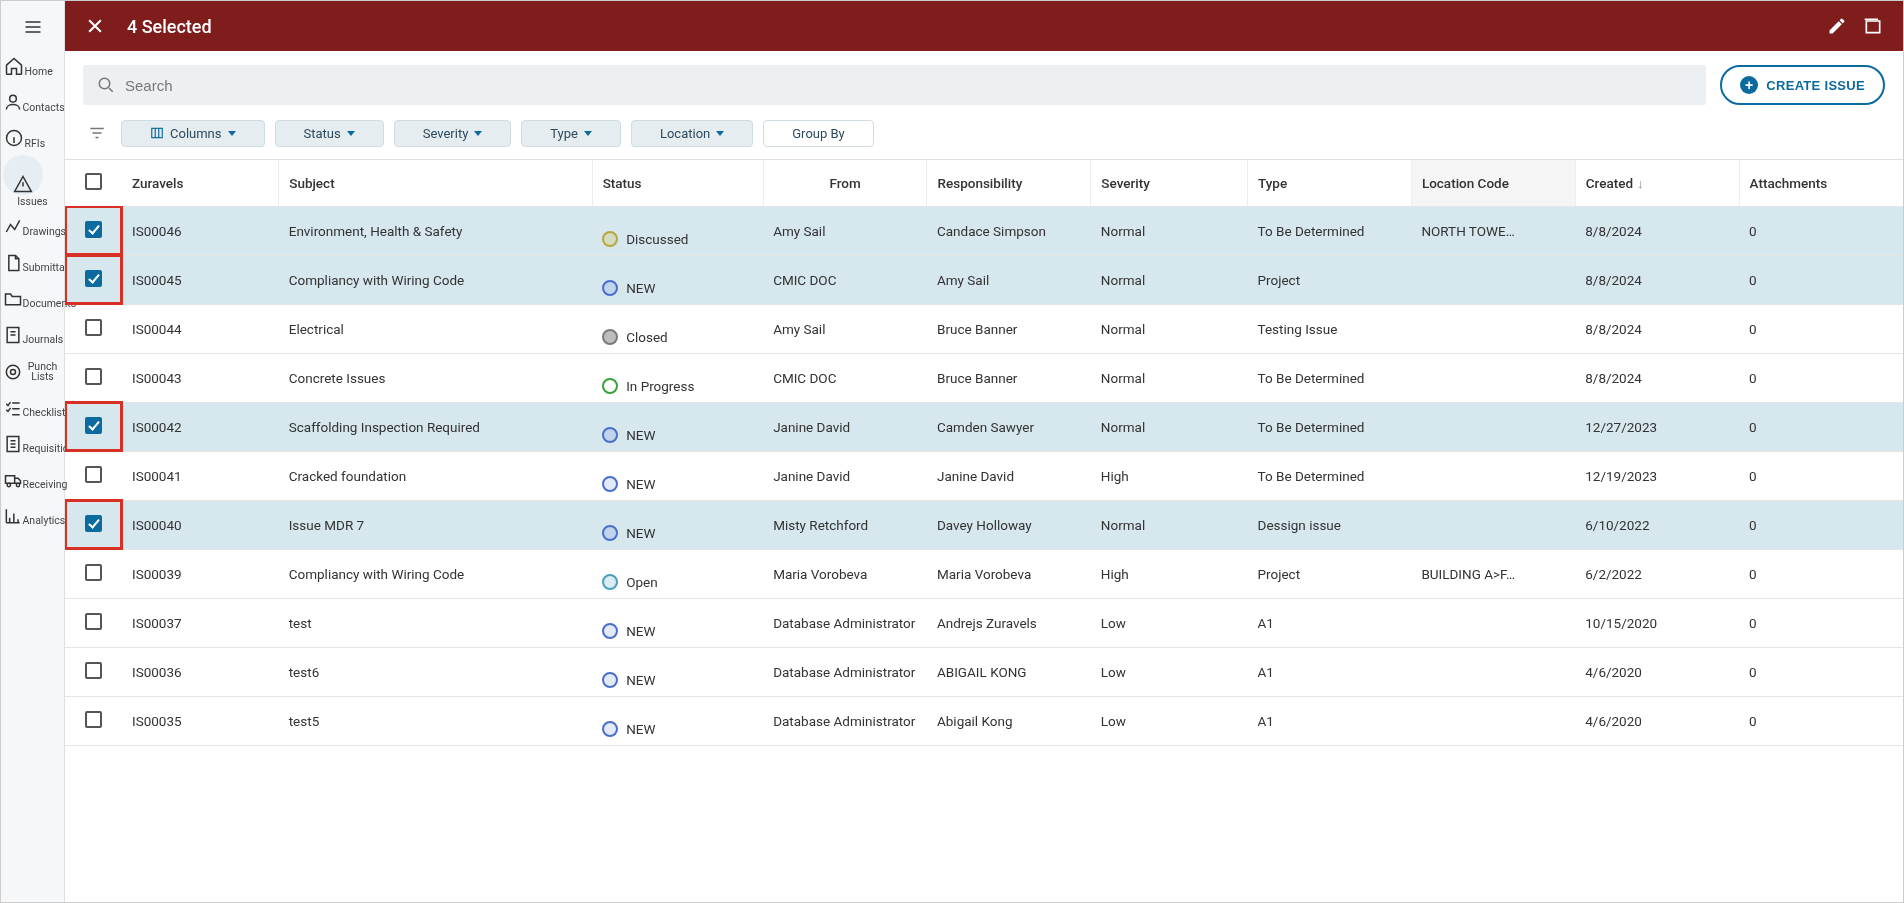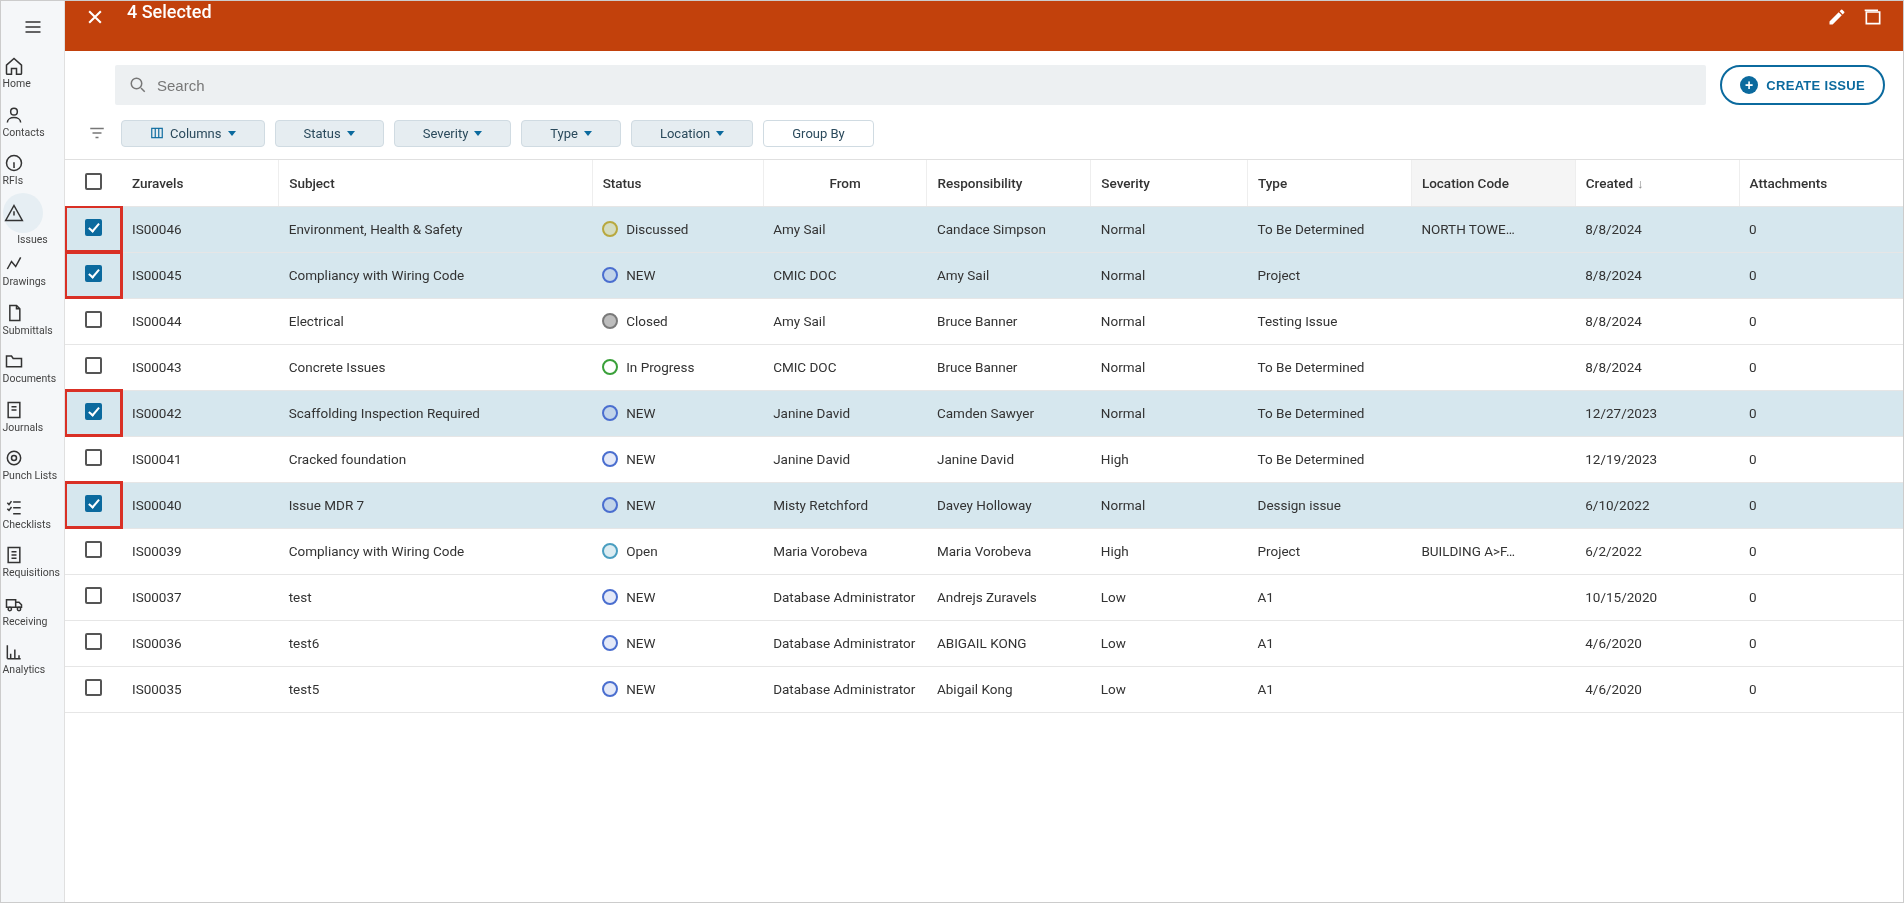--- a/index.html
+++ b/index.html
@@ -1,52 +1,52 @@
 <!DOCTYPE html>
 <html><head>
 <meta charset="utf-8">
 <style>
 * { box-sizing: border-box; margin: 0; padding: 0; }
 html, body { height: 100%; font-family: Roboto, Arial, sans-serif; font-size: 14px; color: #333; background: #fff; }
 .app { display: flex; height: 100vh; border: 1px solid #ccc; }
 .sidebar { width: 64px; background: #f5f7f9; border-right: 1px solid #e0e0e0; display: flex; flex-direction: column; align-items: center; padding-top: 6px; }
 .menu-btn { width: 48px; height: 40px; display: flex; align-items: center; justify-content: center; cursor: pointer; }
-.sidebar-item { width: 60px; display: flex; flex-direction: column; align-items: flex-start; padding: 8px 0 6px; cursor: pointer; color: #444; }
+.sidebar-item { width: 60px; display: flex; align-items: flex-end; padding: 8px 0 6px; cursor: pointer; color: #444; }
 .sidebar-item.active { background: #e6eef3; border-radius: 50%; width: 40px; height: 40px; justify-content: center; margin-bottom: 2px; padding: 0; }
 .sidebar-item .ico { width: 22px; height: 22px; display: flex; align-items: center; justify-content: center; }
 .sidebar-label { font-size: 10.5px; color: #444; margin-top: 2px; text-align: center; line-height: 1; }
 .main { flex: 1; display: flex; flex-direction: column; min-width: 0; }
-.titlebar { height: 50px; background: #c2410c; color: #fff; display: flex; align-items: flex-start; padding: 0 14px; }
+.titlebar { height: 50px; background: #7f1d1d; color: #fff; display: flex; align-items: center; padding: 0 14px; }
 .titlebar .close { width: 32px; height: 32px; display: flex; align-items: center; justify-content: center; cursor: pointer; }
 .titlebar .title { margin-left: 16px; font-size: 18px; font-weight: 500; }
 .titlebar .spacer { flex: 1; }
 .titlebar .action { width: 32px; height: 32px; display: flex; align-items: center; justify-content: center; cursor: pointer; margin-left: 4px; }
 .toolbar { display: flex; align-items: center; padding: 14px 18px; gap: 14px; background: #fff; }
-.search { flex: 1; height: 40px; background: #edf0f2; border-radius: 2px; display: flex; align-items: center; padding: 0 14px; color: #666; margin-left: 32px; }
+.search { flex: 1; height: 40px; background: #edf0f2; border-radius: 2px; display: flex; align-items: center; padding: 0 14px; color: #666; }
 .search input { border: none; background: transparent; outline: none; flex: 1; font-size: 15px; margin-left: 10px; color: #333; }
 .search input::placeholder { color: #777; }
 .create-btn { height: 40px; border: 2px solid #0b6a9e; color: #0b6a9e; background: #fff; border-radius: 20px; padding: 0 18px; display: flex; align-items: center; gap: 8px; font-weight: 600; letter-spacing: .3px; cursor: pointer; font-size: 13px; }
 .create-btn .plus { width: 18px; height: 18px; border-radius: 50%; background: #0b6a9e; color: #fff; display: flex; align-items: center; justify-content: center; font-size: 14px; line-height: 1; }
 .filters { display: flex; align-items: center; gap: 10px; padding: 0 18px 12px; }
 .filter-icon { width: 28px; height: 28px; display: flex; align-items: center; justify-content: center; color: #777; cursor: pointer; }
 .chip { background: #e6edf1; border: 1px solid #d0dbe2; border-radius: 4px; padding: 5px 28px; display: flex; align-items: center; gap: 6px; cursor: pointer; color: #2b4a5c; font-size: 13px; }
 .chip.plain { background: #fff; border: 1px solid #d0dbe2; }
 .chip .caret { width:0; height:0; border-left:4px solid transparent; border-right:4px solid transparent; border-top:5px solid #0b6a9e; }
 .table-wrap { flex: 1; overflow: auto; border-top: 1px solid #e0e0e0; }
 table { border-collapse: collapse; width: 100%; }
 th, td { text-align: left; font-size: 13.5px; color: #333; border-bottom: 1px solid #e6e6e6; vertical-align: middle; }
 th { font-weight: 500; height: 46px; position: sticky; top: 0; background: #fff; border-right: 1px solid #eee; padding: 0 10px; }
 th.nosep { border-right: none; }
 tr.selected td { background: #d6e7ee; }
 td { padding: 8px 10px; height: 46px; }
 td.cbcell, th.cbcell { width: 40px; text-align: center; padding: 0; border-right: none; }
 .checkbox { width: 17px; height: 17px; border: 2px solid #555; display: inline-block; border-radius: 2px; position: relative; cursor: pointer; background:#fff; }
 .checkbox.checked { background: #0b6a9e; border-color: #0b6a9e; }
 .checkbox.checked::after { content:""; position:absolute; left:4px; top:0px; width:4px; height:9px; border: solid #fff; border-width: 0 2px 2px 0; transform: rotate(40deg); }
-.status-cell { display:flex; align-items:center; gap:8px; }
+.status-cell { display:flex; align-items:center; gap:8px;margin-top:16px; }
 .ring { width:16px; height:16px; border-radius:50%; border:2px solid #4a6ecf; display:inline-block; flex-shrink:0; }
 .ring.new { border-color:#4a6ecf; background: rgba(74,110,207,.15); }
 .ring.open { border-color:#4a9ec0; background: rgba(74,158,192,.2); }
 .ring.discussed { border-color:#b8a83e; background: rgba(210,200,110,.35); }
 .ring.closed { border-color:#7a7a7a; background: #bdbdbd; }
 .ring.progress { border-color:#3aa03a; }
 .redbox { outline: 3px solid #d93025; outline-offset: -2px; }
 .col-issue { width: 110px; }
 .col-subject { width: 220px; }
 .col-status { width: 120px; }

